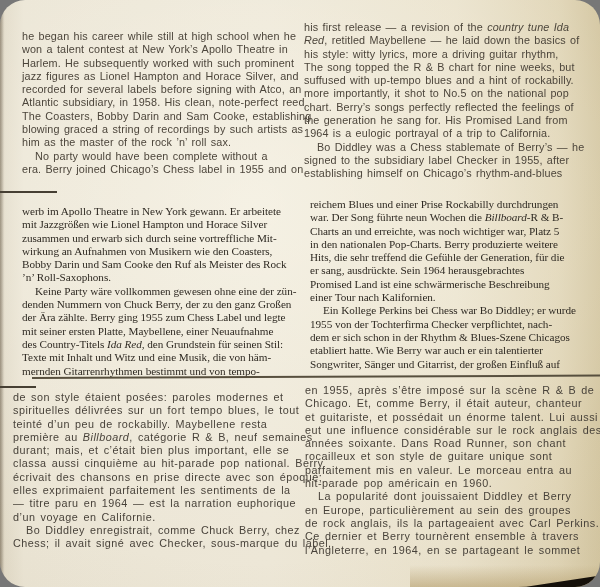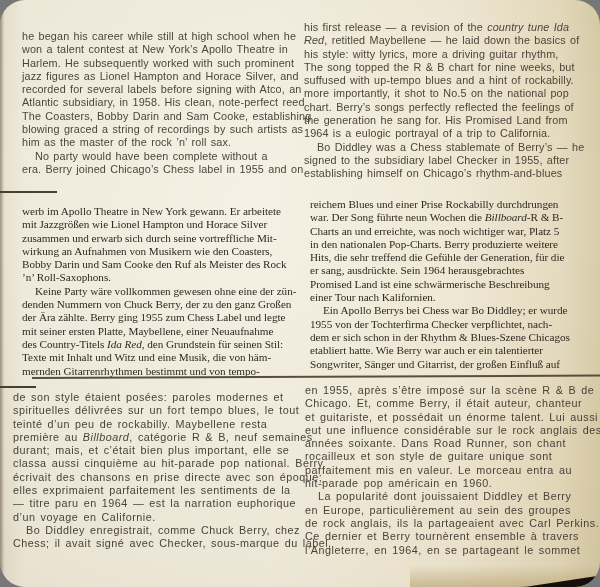--- a/index.html
+++ b/index.html
@@ -112,21 +112,21 @@
       </div>
     <div class="col c-de-r">
         <div class="line"><span>reichem Blues und einer Prise Rockabilly durchdrungen</span></div>
         <div class="line"><span>war. Der Song führte neun Wochen die </span><span class="i">Billboard</span><span>-R &amp; B-</span></div>
         <div class="line"><span>Charts an und erreichte, was noch wichtiger war, Platz 5</span></div>
         <div class="line"><span>in den nationalen Pop-Charts. Berry produzierte weitere</span></div>
         <div class="line"><span>Hits, die sehr treffend die Gefühle der Generation, für die</span></div>
         <div class="line"><span>er sang, ausdrückte. Sein 1964 herausgebrachtes</span></div>
         <div class="line"><span class="b">Promised Land</span><span> ist eine schwärmerische Beschreibung</span></div>
         <div class="line"><span>einer Tour nach Kalifornien.</span></div>
-        <div class="line indent"><span>Ein Apollo Berrys bei Chess war Bo Diddley; er wurde</span></div>
+        <div class="line indent"><span>Ein Kollege Perkins bei Chess war Bo Diddley; er wurde</span></div>
         <div class="line"><span>1955 von der Tochterfirma Checker verpflichtet, nach-</span></div>
         <div class="line"><span>dem er sich schon in der Rhythm &amp; Blues-Szene Chicagos</span></div>
         <div class="line"><span>etabliert hatte. Wie Berry war auch er ein talentierter</span></div>
         <div class="line"><span>Songwriter, Sänger und Gitarrist, der großen Einfluß auf</span></div>
       </div>
   </section>
 
   <div class="divider div-de-fr-long"></div>
   <div class="divider div-de-fr-short"></div>
 

